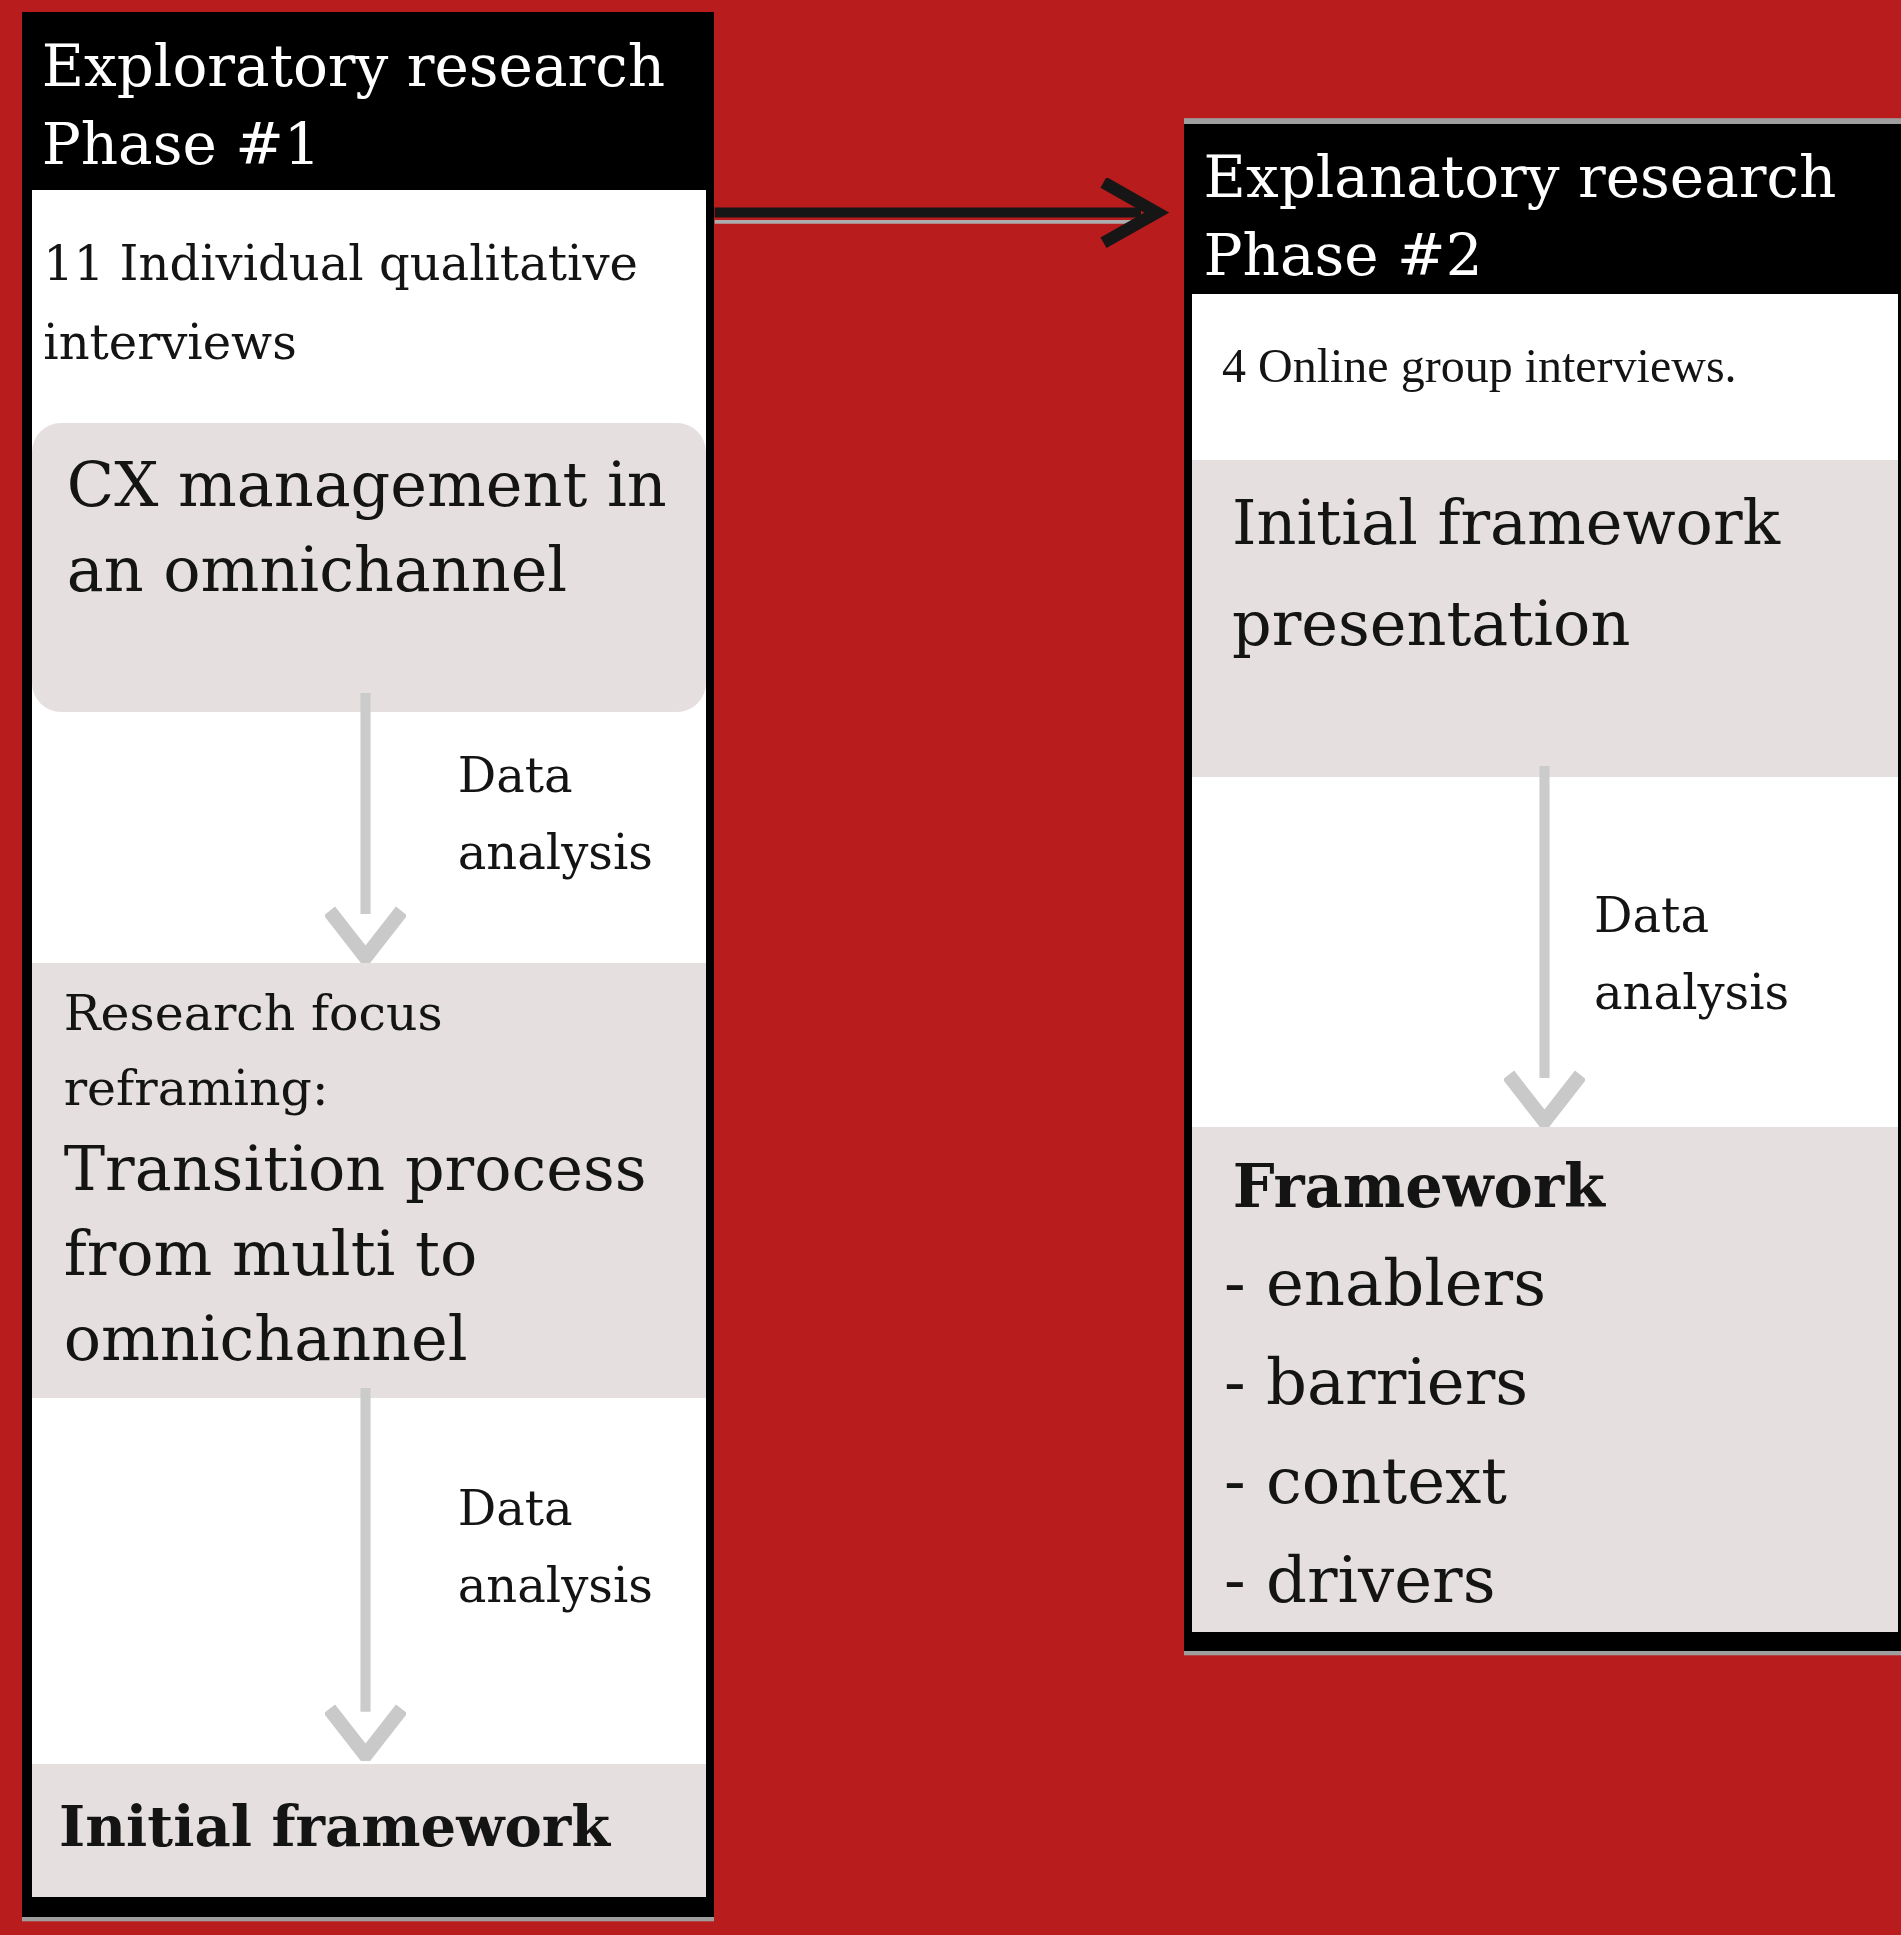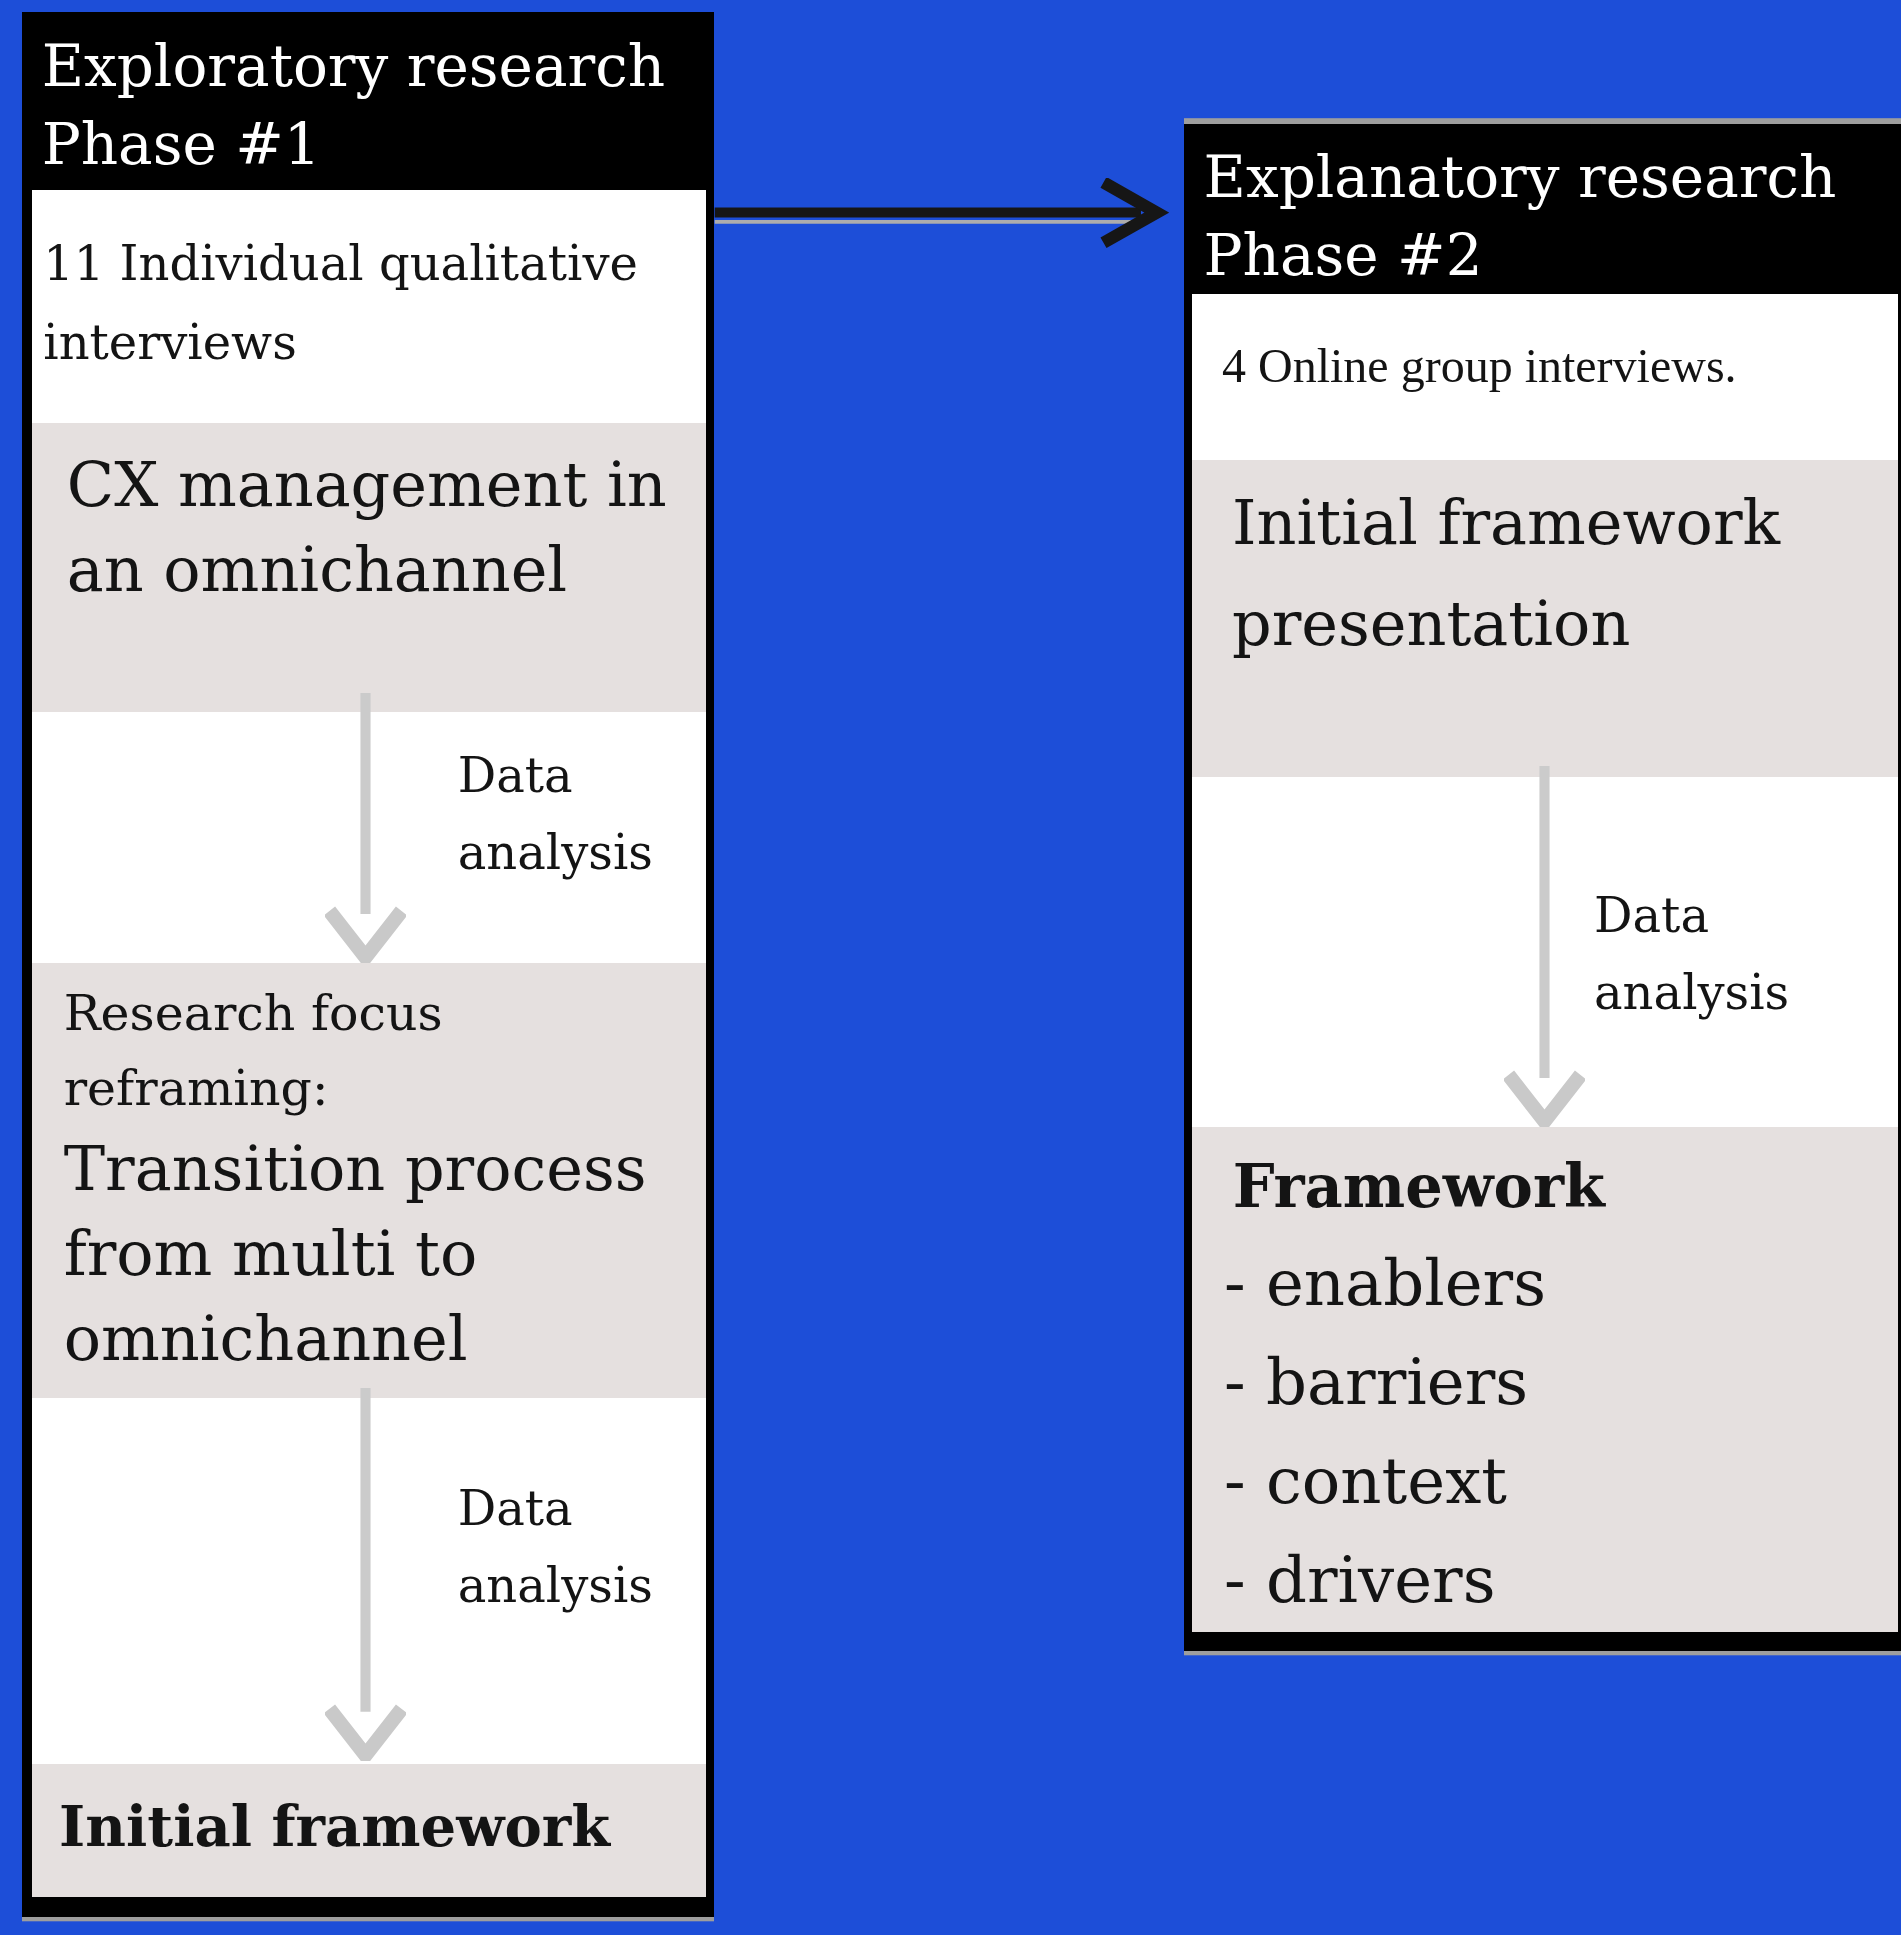--- a/index.html
+++ b/index.html
@@ -1,35 +1,35 @@
 <!DOCTYPE html>
 <html style="font-size:11.6px"><head>
 <meta charset="utf-8">
 <style>
   html,body{margin:0;padding:0;background:#ffffff;}
   #canvas{
-    position:relative;width:1901px;height:1936px;background:#1d4ed8;
+    position:relative;width:1901px;height:1936px;background:#b91c1c;
     font-family:"DejaVu Serif","Liberation Serif",serif;color:#141414;
     overflow:hidden;
   }
   .panel{position:absolute;background:#ffffff;border:8.7px solid #000;box-sizing:border-box;}
   #left-panel{left:21.7px;top:11.6px;width:692px;height:1905px;border-left-width:10px;border-bottom-width:20px;box-shadow:0 4.3px 0 #9e9e9e;}
   #right-panel{left:1184px;top:124px;width:722px;height:1527px;border-bottom-width:19px;box-shadow:0 -5.8px 0 #9e9e9e,0 4.3px 0 #9e9e9e;}
   .hdr{position:absolute;left:0;right:0;top:0;background:#000;color:#ffffff;}
   #left-panel .hdr{height:163px;padding:7.2px 0 0 10px;}
   #right-panel .hdr{height:156px;padding:5.8px 0 0 11.6px;}
   .hline{font-size:58px;line-height:78px;white-space:nowrap;}
   .gbox{position:absolute;left:0;right:0;background:#e5e0df;overflow:hidden;}
   .big{font-size:62px;line-height:85px;white-space:nowrap;}
   .mid{font-size:48px;line-height:79px;white-space:nowrap;}
   .small{font-size:49px;line-height:75px;white-space:nowrap;}
   .dlabel{position:absolute;font-size:48px;line-height:77px;}
   .arrow{position:absolute;}
   #l-intro{position:absolute;left:11.6px;top:204px;}
-  #l-box1{top:403px;height:270px;padding:19px 12px 0 35px;}
+  #l-box1{top:403px;height:270px;padding:19px 12px 0 35px;border-radius:29px;}
   #l-arrow1{left:293px;top:673px;}
   #l-label1{left:426px;top:717px;}
   #l-box2{top:943px;height:422px;padding:13px 0 0 32px;}
   #l-arrow2{left:293px;top:1368px;}
   #l-label2{left:426px;top:1450px;}
   #l-box3{top:1744px;bottom:0;padding:29px 0 0 27.4px;}
   #l-box3 .fin{font-size:56px;font-weight:bold;white-space:nowrap;}
   #h-arrow{left:714px;top:178px;}
   #r-intro{position:absolute;left:30px;top:194px;font-family:Liberation Serif, serif;}
   #r-boxA{top:328px;height:305px;padding:11.6px 0 0 40px;}

